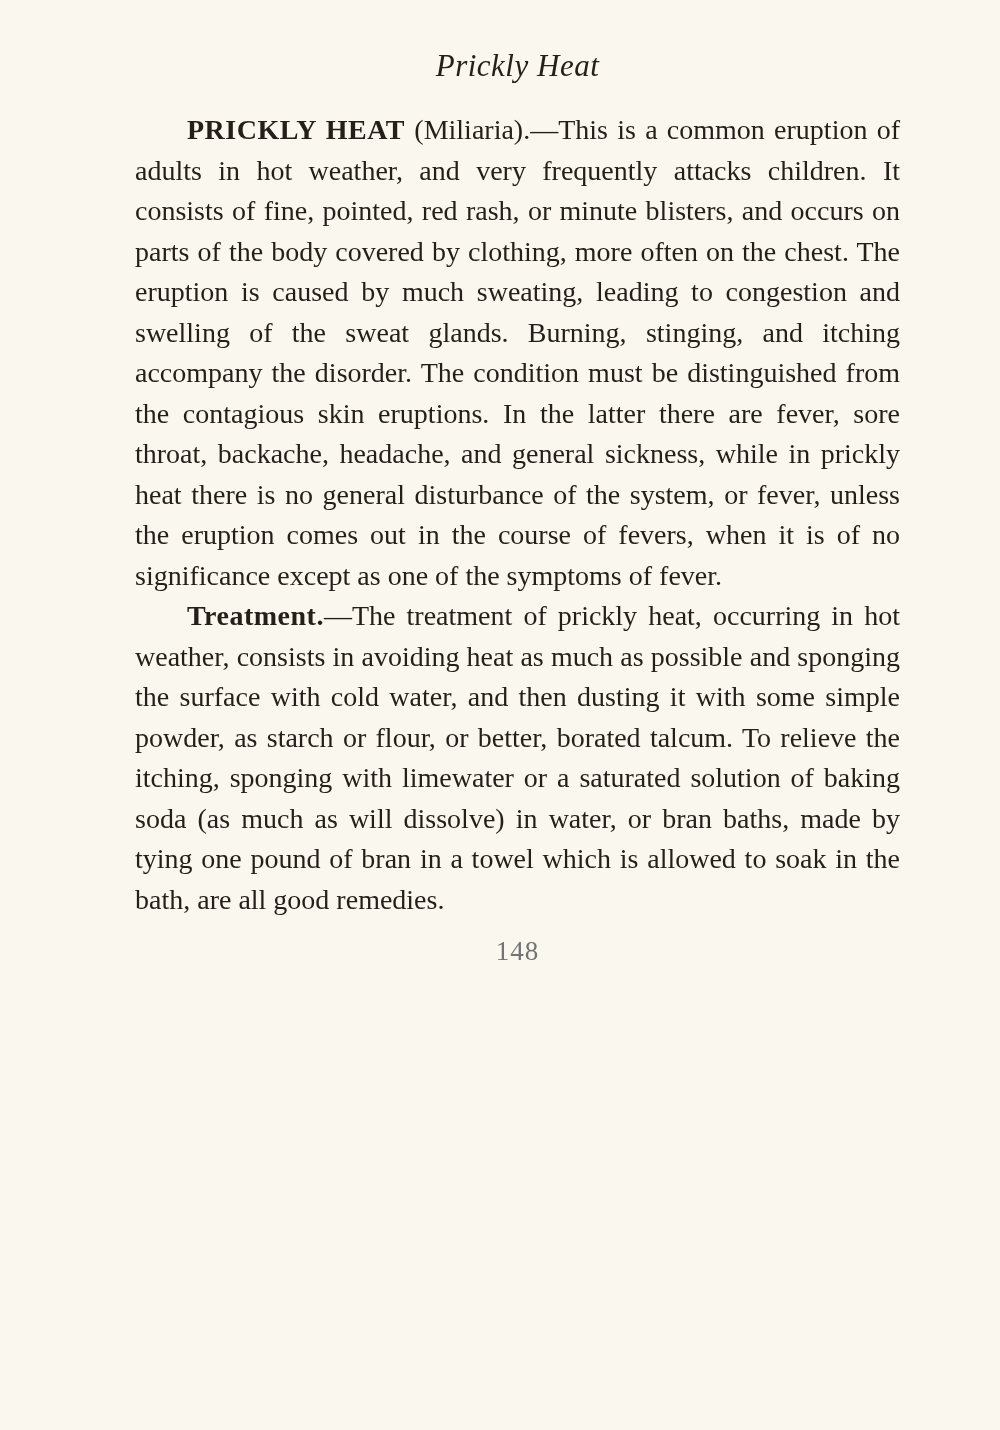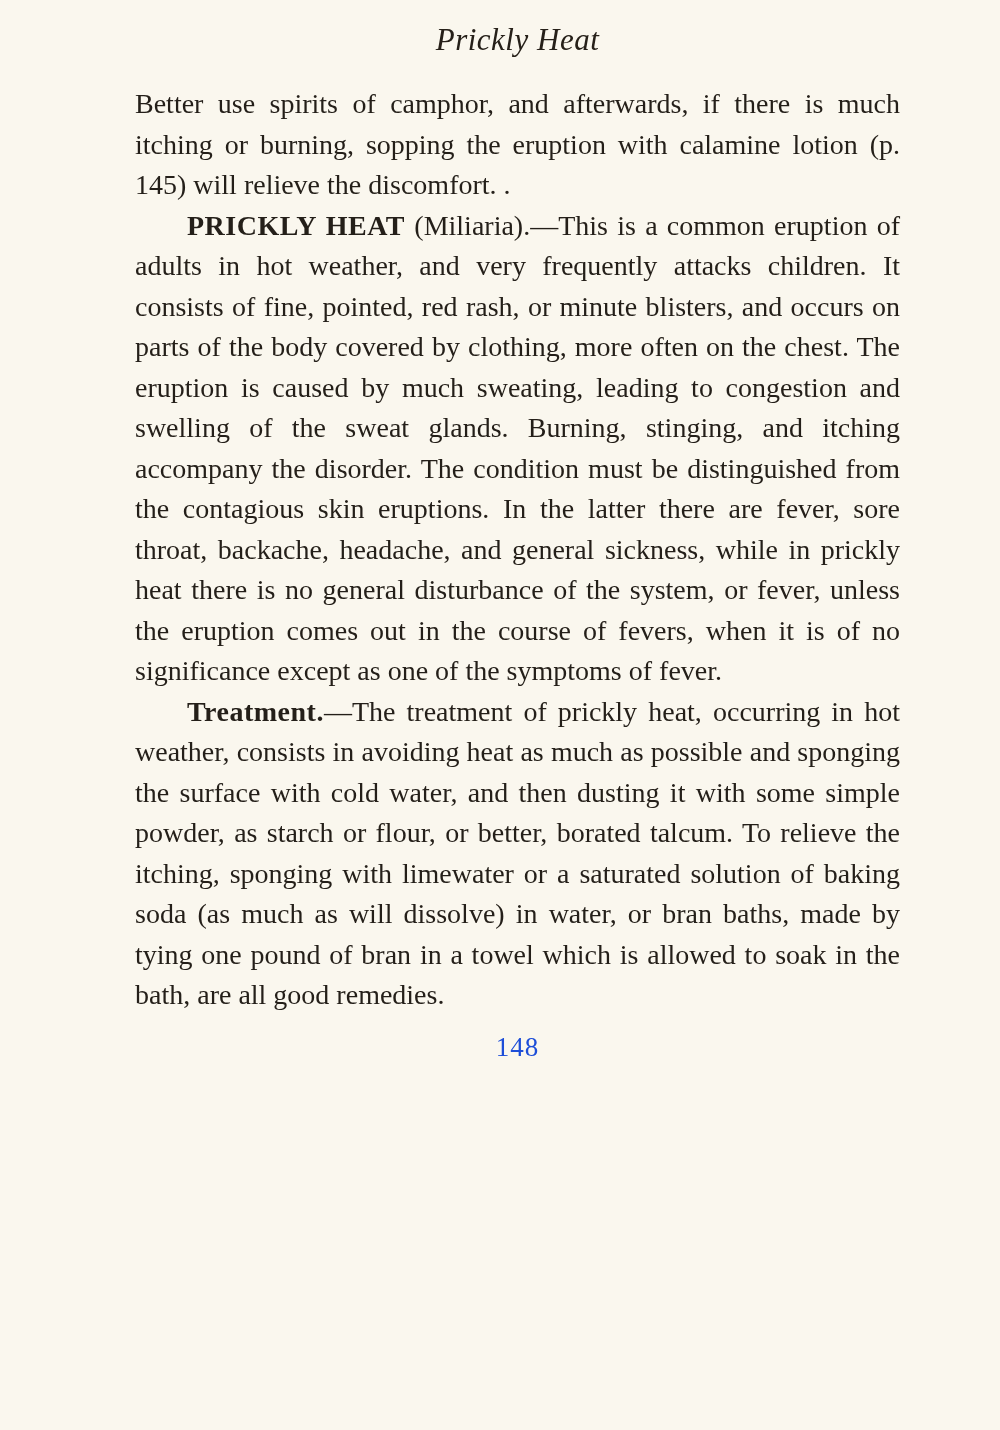--- a/index.html
+++ b/index.html
@@ -11,21 +11,21 @@
     height: 1430px;
     background: #faf7ee;
     overflow: hidden;
     font-family: "Liberation Serif", "DejaVu Serif", serif;
     color: #241f19;
   }
   .page {
     box-sizing: border-box;
     width: 1000px;
     height: 1278px;
-    padding: 22px 100px 0 135px;
+    padding: 48px 100px 0 135px;
     position: relative;
   }
   .running-head {
     text-align: center;
     font-style: italic;
     font-size: 31px;
     letter-spacing: 0.5px;
     margin-bottom: 26px;
     color: #262019;
   }
@@ -45,29 +45,28 @@
     font-weight: bold;
     letter-spacing: 0.5px;
   }
   .italic {
   }
   .folio {
     text-align: center;
     font-size: 27px;
     margin-top: 16px;
     letter-spacing: 1px;
-    color: #1d4ed8;
+    color: #737373;
   }
 </style>
 </head>
 <body>
 
 <div class="page">
   <div class="running-head">Prickly Heat</div>
 
   <div class="body-text" id="paragraphs">
-      <p class=""><span>Better use spirits of camphor, and afterwards, if there is much itching or burning, sopping the eruption with calamine lotion (p. 145) will relieve the discomfort. .</span></p>
       <p class="indent"><span class="bold">PRICKLY HEAT</span><span> (</span><span class="italic">Miliaria</span><span>).—This is a common eruption of adults in hot weather, and very frequently attacks children.  It consists of fine, pointed, red rash, or minute blisters, and occurs on parts of the body covered by clothing, more often on the chest. The eruption is caused by much sweating, leading to congestion and swelling of the sweat glands.  Burning, stinging, and itching accompany the disorder. The condition must be distinguished from the contagious skin eruptions.  In the latter there are fever, sore throat, backache, headache, and general sickness, while in prickly heat there is no general disturbance of the system, or fever, unless the eruption comes out in the course of fevers, when it is of no significance except as one of the symptoms of fever.</span></p>
       <p class="indent"><span class="bold">Treatment.</span><span>—The treatment of prickly heat, occurring in hot weather, consists in avoiding heat as much as possible and sponging the surface with cold water, and then dusting it with some simple powder, as starch or flour, or better, borated talcum.  To relieve the itching, sponging with limewater or a saturated solution of baking soda (as much as will dissolve) in water, or bran baths, made by tying one pound of bran in a towel which is allowed to soak in the bath, are all good remedies.</span></p>
     </div>
 
   <div class="folio">148</div>
 </div>
 
 </body></html>

